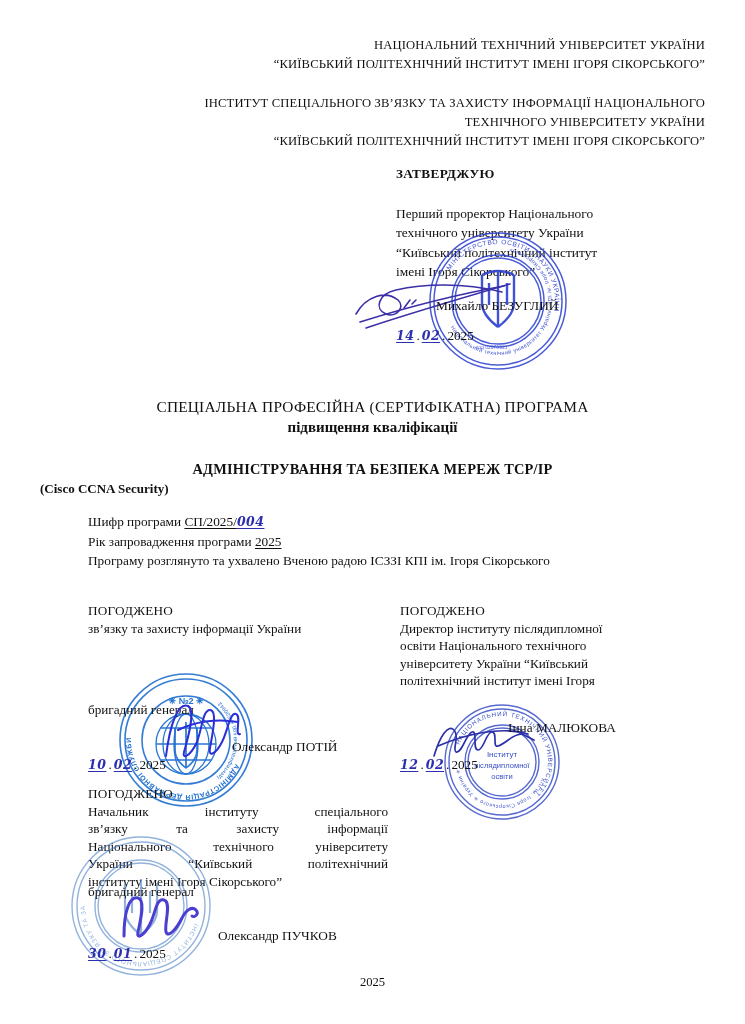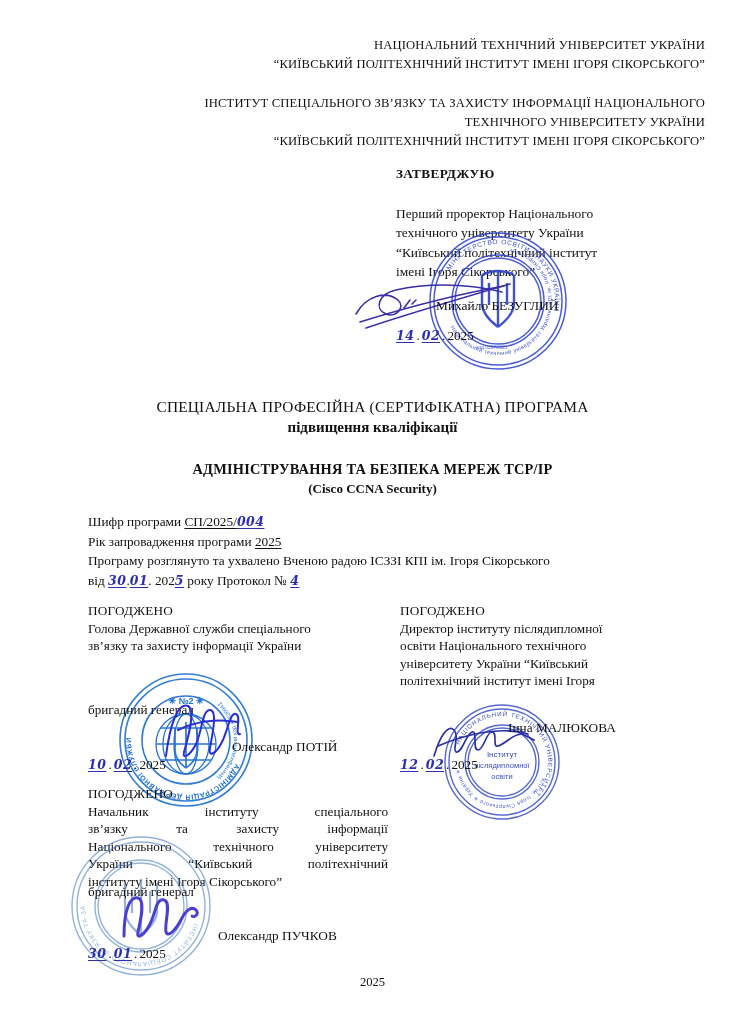--- a/index.html
+++ b/index.html
@@ -106,21 +106,20 @@
     text-align: center;
     font-weight: bold;
     font-size: 14.4px;
     letter-spacing: 0.2px;
   }
   #course-sub {
     position: absolute;
     left: 40px;
     top: 481px;
     width: 665px;
-    text-align: center;
     font-weight: bold;
     font-size: 13px;
   }
 
   
   #meta {
     position: absolute;
     left: 88px;
     top: 512px;
     width: 580px;
@@ -270,32 +269,24 @@
   <div id="meta">
     <span class="ml">
       <span>Шифр програми</span>
       <span class="ul">СП/2025/</span><span class="hw">004</span>
     </span>
     <span class="ml">
       <span>Рік запровадження програми</span>
       <span class="ul">2025</span>
     </span>
     <span class="ml">Програму розглянуто та ухвалено Вченою радою ІСЗЗІ КПІ ім. Ігоря Сікорського</span>
-    <span class="ml">
-      <span>від</span>
-      <span class="hw">30</span>.<span class="hw">01</span>.
-      <span>202</span><span class="hw">5</span>
-      <span>року Протокол №</span>
-      <span class="hw">4</span>
-    </span>
   </div>
 
   <div class="agree" id="agree-left">
     <span class="ag-title">ПОГОДЖЕНО</span>
-    <span class="ag-line">Голова Державної служби спеціального</span>
     <span class="ag-line">зв’язку та захисту інформації України</span>
   </div>
 
   <div class="seal" style="left:118px; top:672px; width:136px; height:136px;">
     <svg width="136" height="136" viewBox="0 0 136 136" aria-hidden="true">
       <g fill="none" stroke="#1f6fd0" stroke-width="1.6" opacity="0.9">
         <circle cx="68" cy="68" r="66"></circle>
         <circle cx="68" cy="68" r="61"></circle>
         <circle cx="68" cy="68" r="44"></circle>
       </g>

